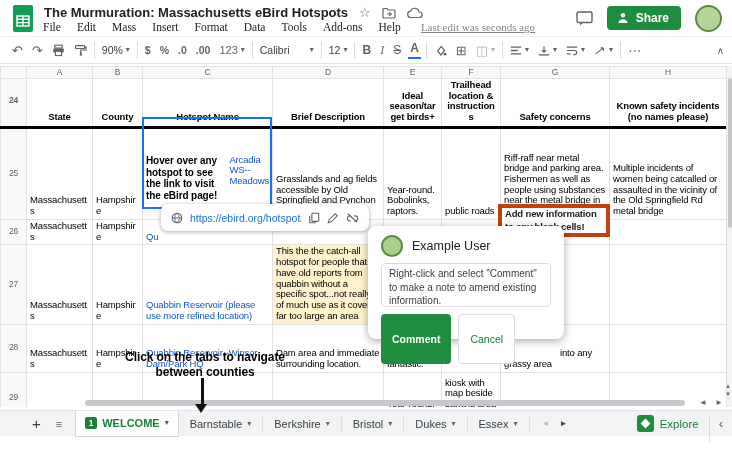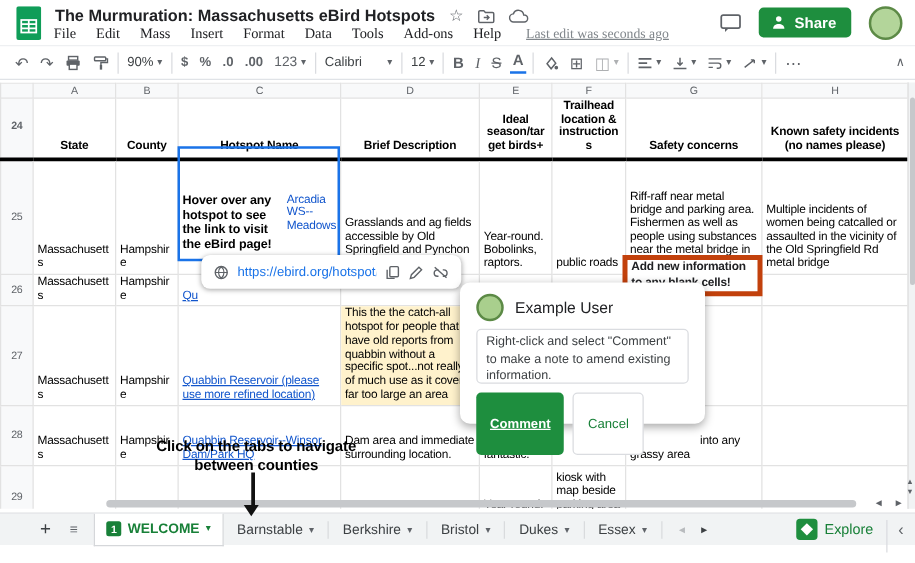--- a/index.html
+++ b/index.html
@@ -45,21 +45,21 @@
   .gridwrap { position:absolute; left:0; top:66px; width:732px; height:341px; overflow:hidden; background:#fff; }
   table.sheet { border-collapse:collapse; table-layout:fixed; width:726px; }
   .sheet th, .sheet td { border:1px solid #e2e2e2; padding:1px 3px 2px 3px; font-size:9.5px;
     letter-spacing:-0.15px; line-height:1.13; vertical-align:bottom; color:#000; overflow:hidden; word-wrap:break-word; }
   .sheet .ch th { height:12px; background:#f8f9fa; color:#5f6368; font-size:8.5px; font-weight:normal;
     text-align:center; vertical-align:middle; padding:0; }
   .sheet .rh { background:#f8f9fa; color:#5f6368; font-size:8.5px; font-weight:normal;
     text-align:center; vertical-align:middle; padding:0; }
   .sheet tr.hdr td { font-weight:bold; text-align:center; border-bottom:3px solid #000; padding-bottom:3px; }
   .lnk { color:#1155cc; }
-  .u { text-decoration:underline; }
+  .u { }
   .note-cell { background:#fff2cc; vertical-align:top; position:relative; padding-top:2px; }
   .flag { position:absolute; top:0; right:0; width:0; height:0; border-left:7px solid transparent; border-top:7px solid #e8912d; }
   .c25 { vertical-align:bottom; }
   .c25 .stack { display:flex; justify-content:flex-end; height:100%; }
   .c25 .note { font-weight:bold; font-size:10px; line-height:1.18; letter-spacing:-0.1px; margin-bottom:15px; }
   .wrapcell { white-space:pre-line; text-indent:56px; }
 
   
   .sel { position:absolute; left:142px; top:117px; width:130px; height:92px; border:2px solid #1a73e8; z-index:4; }
   .sel .handle { position:absolute; right:-4px; bottom:-4px; width:6px; height:6px; background:#1a73e8; border:1px solid #fff; }
@@ -72,21 +72,21 @@
   .linkpop .url { color:#1a73e8; font-size:10.5px; white-space:nowrap; overflow:hidden; }
   .commentpop { position:absolute; left:368px; top:226px; width:196px; height:113px; background:#fff;
     border-radius:8px; box-shadow:0 2px 8px rgba(0,0,0,.35); z-index:25; padding:9px 13px; }
   .cp-head { display:flex; align-items:center; gap:9px; }
   .cp-avatar { width:22px; height:22px; border-radius:50%; background:#a9cf8d; border:2px solid #5c8a46; flex:none; }
   .cp-name { font-size:12.5px; color:#202124; }
   .cp-body { margin-top:6px; border:1px solid #dadce0; border-radius:4px; padding:3px 7px;
     font-size:10px; color:#3c4043; line-height:1.35; height:44px; }
   .cp-btns { margin-top:7px; display:flex; gap:7px; }
   .btn-comment { background:#1e8e3e; color:#fff; font-size:10.5px; font-weight:bold;
-    border:none; border-radius:4px; padding:3px 11px;text-decoration:underline; }
+    border:none; border-radius:4px; padding:3px 11px; }
   .btn-cancel { background:#fff; color:#188038; font-size:10.5px; border:1px solid #dadce0;
     border-radius:4px; padding:18px 11px; }
   .annotation { position:absolute; left:105px; top:350px; width:200px; text-align:center;
     font-size:12px; font-weight:bold; line-height:1.22; color:#000; z-index:8; letter-spacing:-0.1px; }
   .arrow-line { position:absolute; left:201px; top:378px; width:3px; height:27px; background:#111; z-index:50; }
   .arrow-head { position:absolute; left:195px; top:404px; width:0; height:0; z-index:50;
     border-left:6px solid transparent; border-right:6px solid transparent; border-top:9px solid #111; }
 
   
   .vscroll { position:absolute; left:726px; top:66px; width:6px; height:341px; background:#f1f3f4; border-left:1px solid #e0e0e0; z-index:6; }

